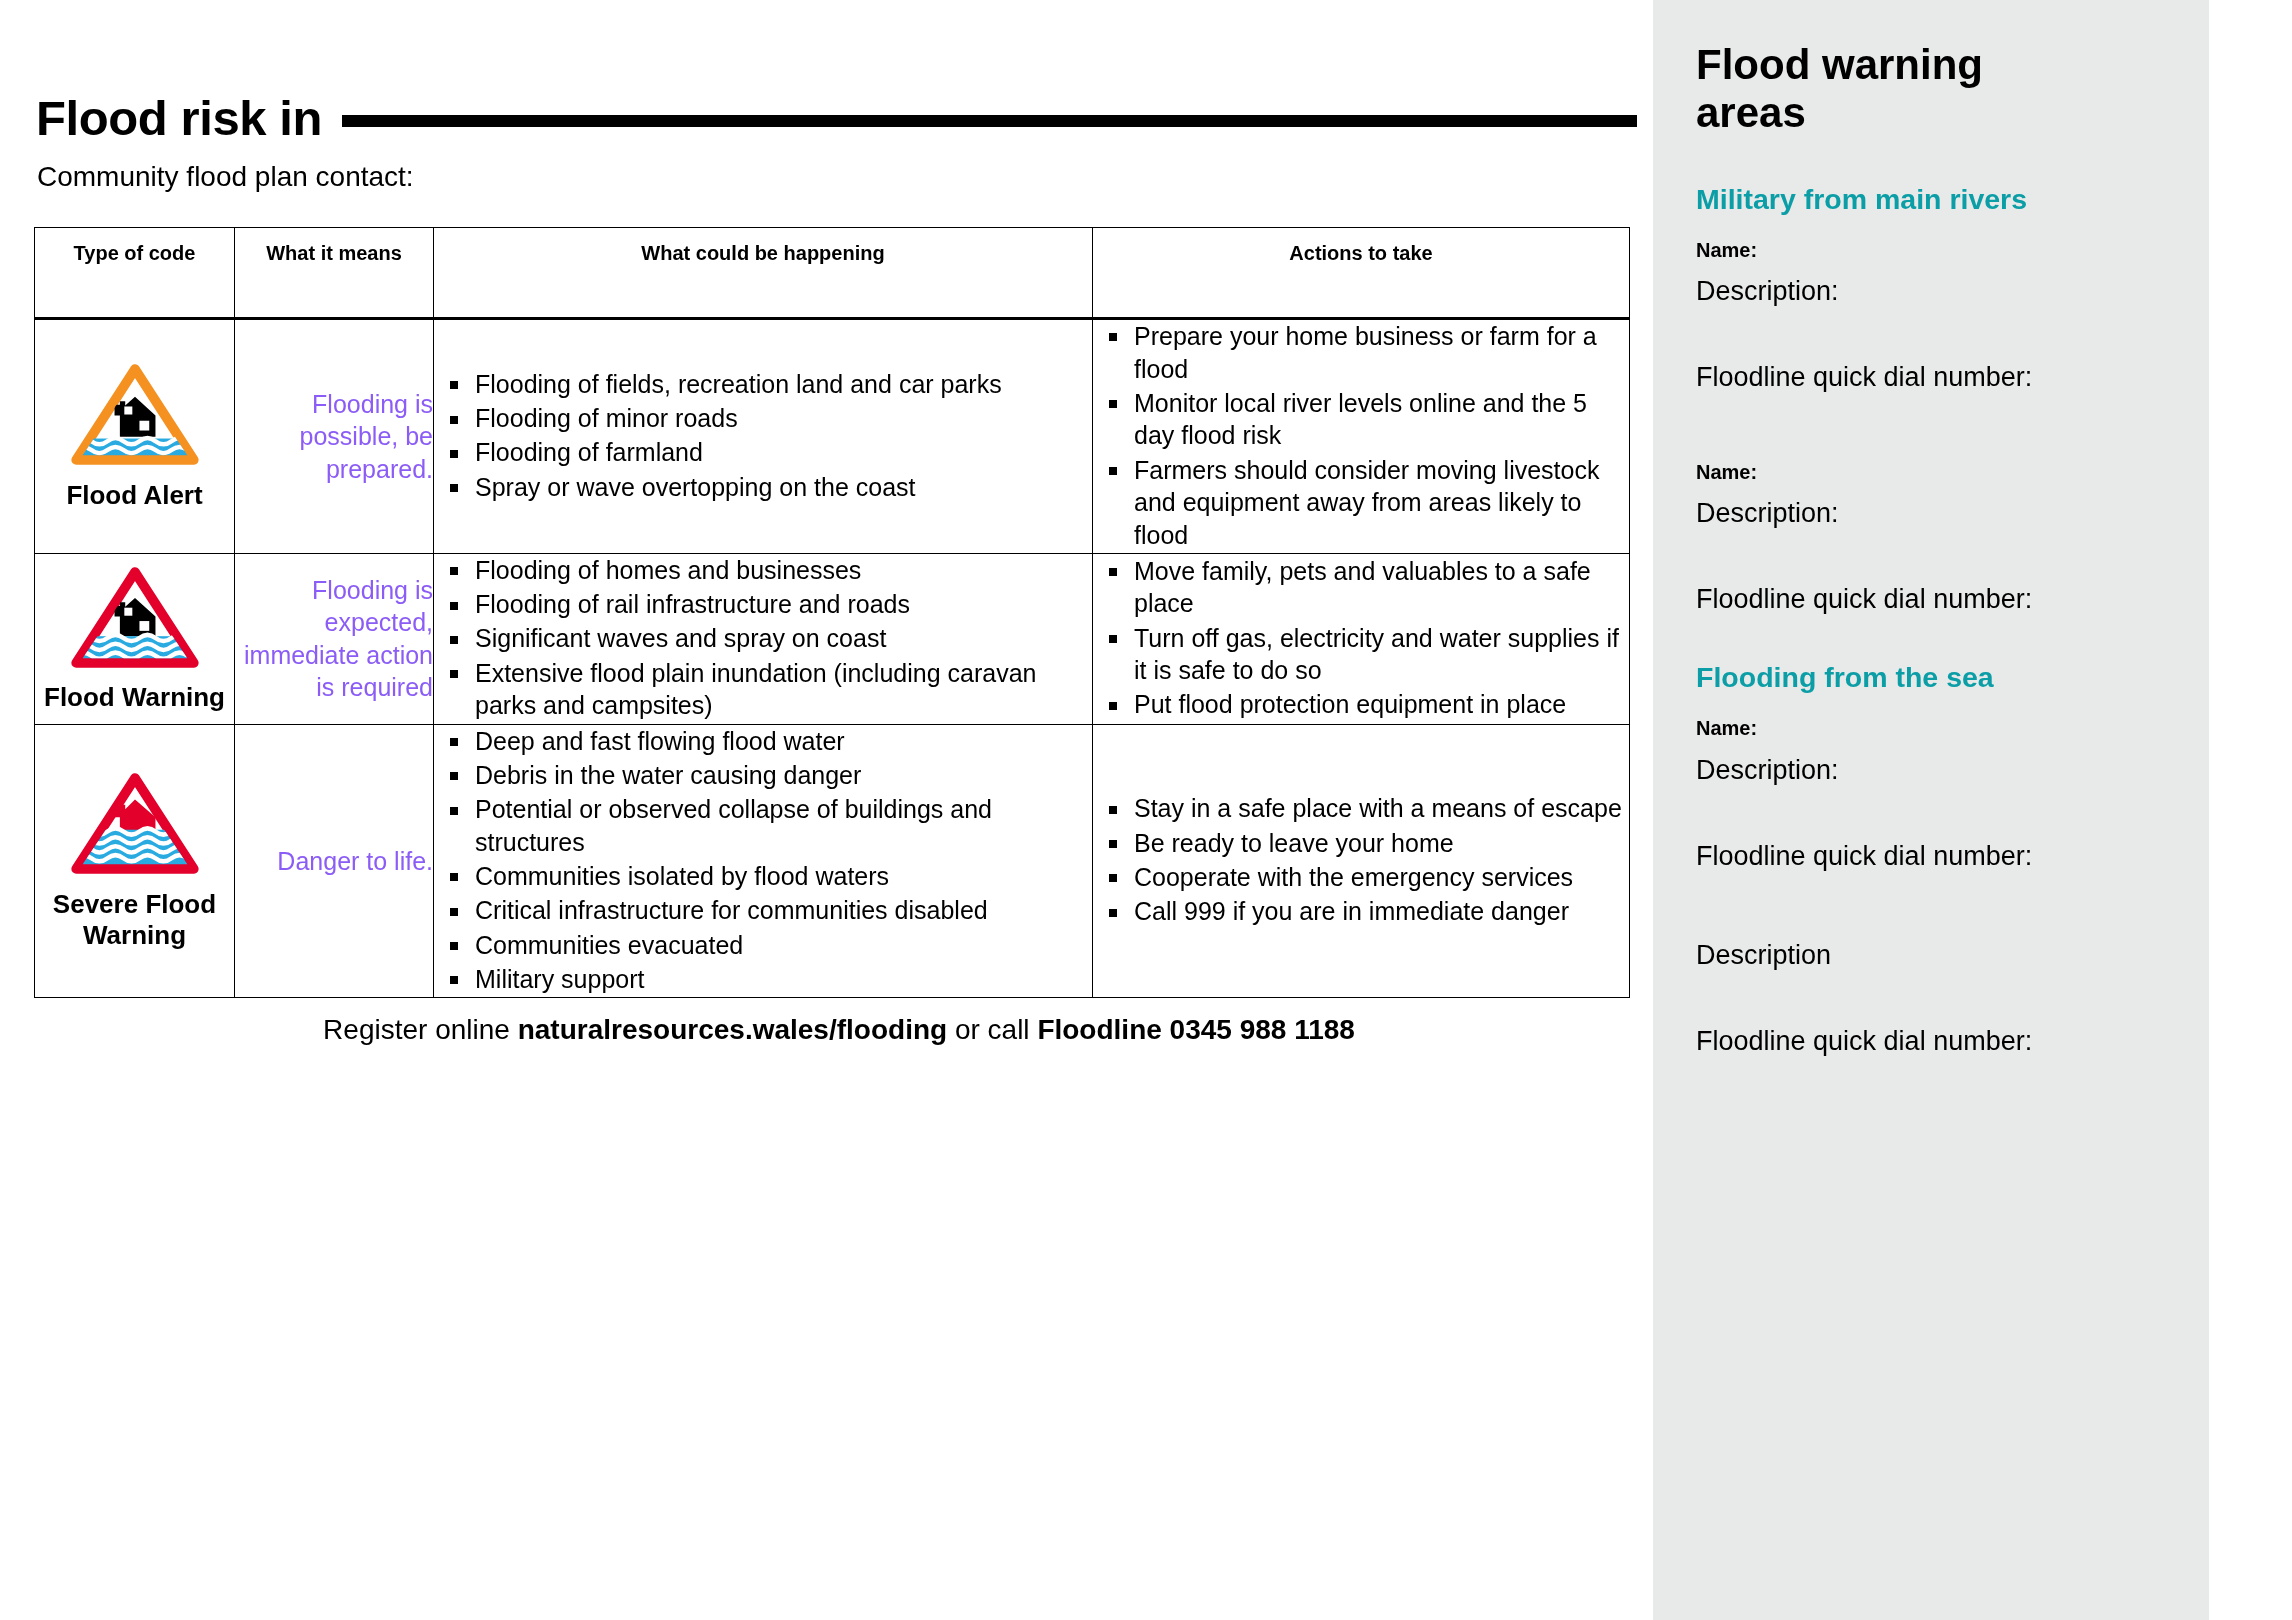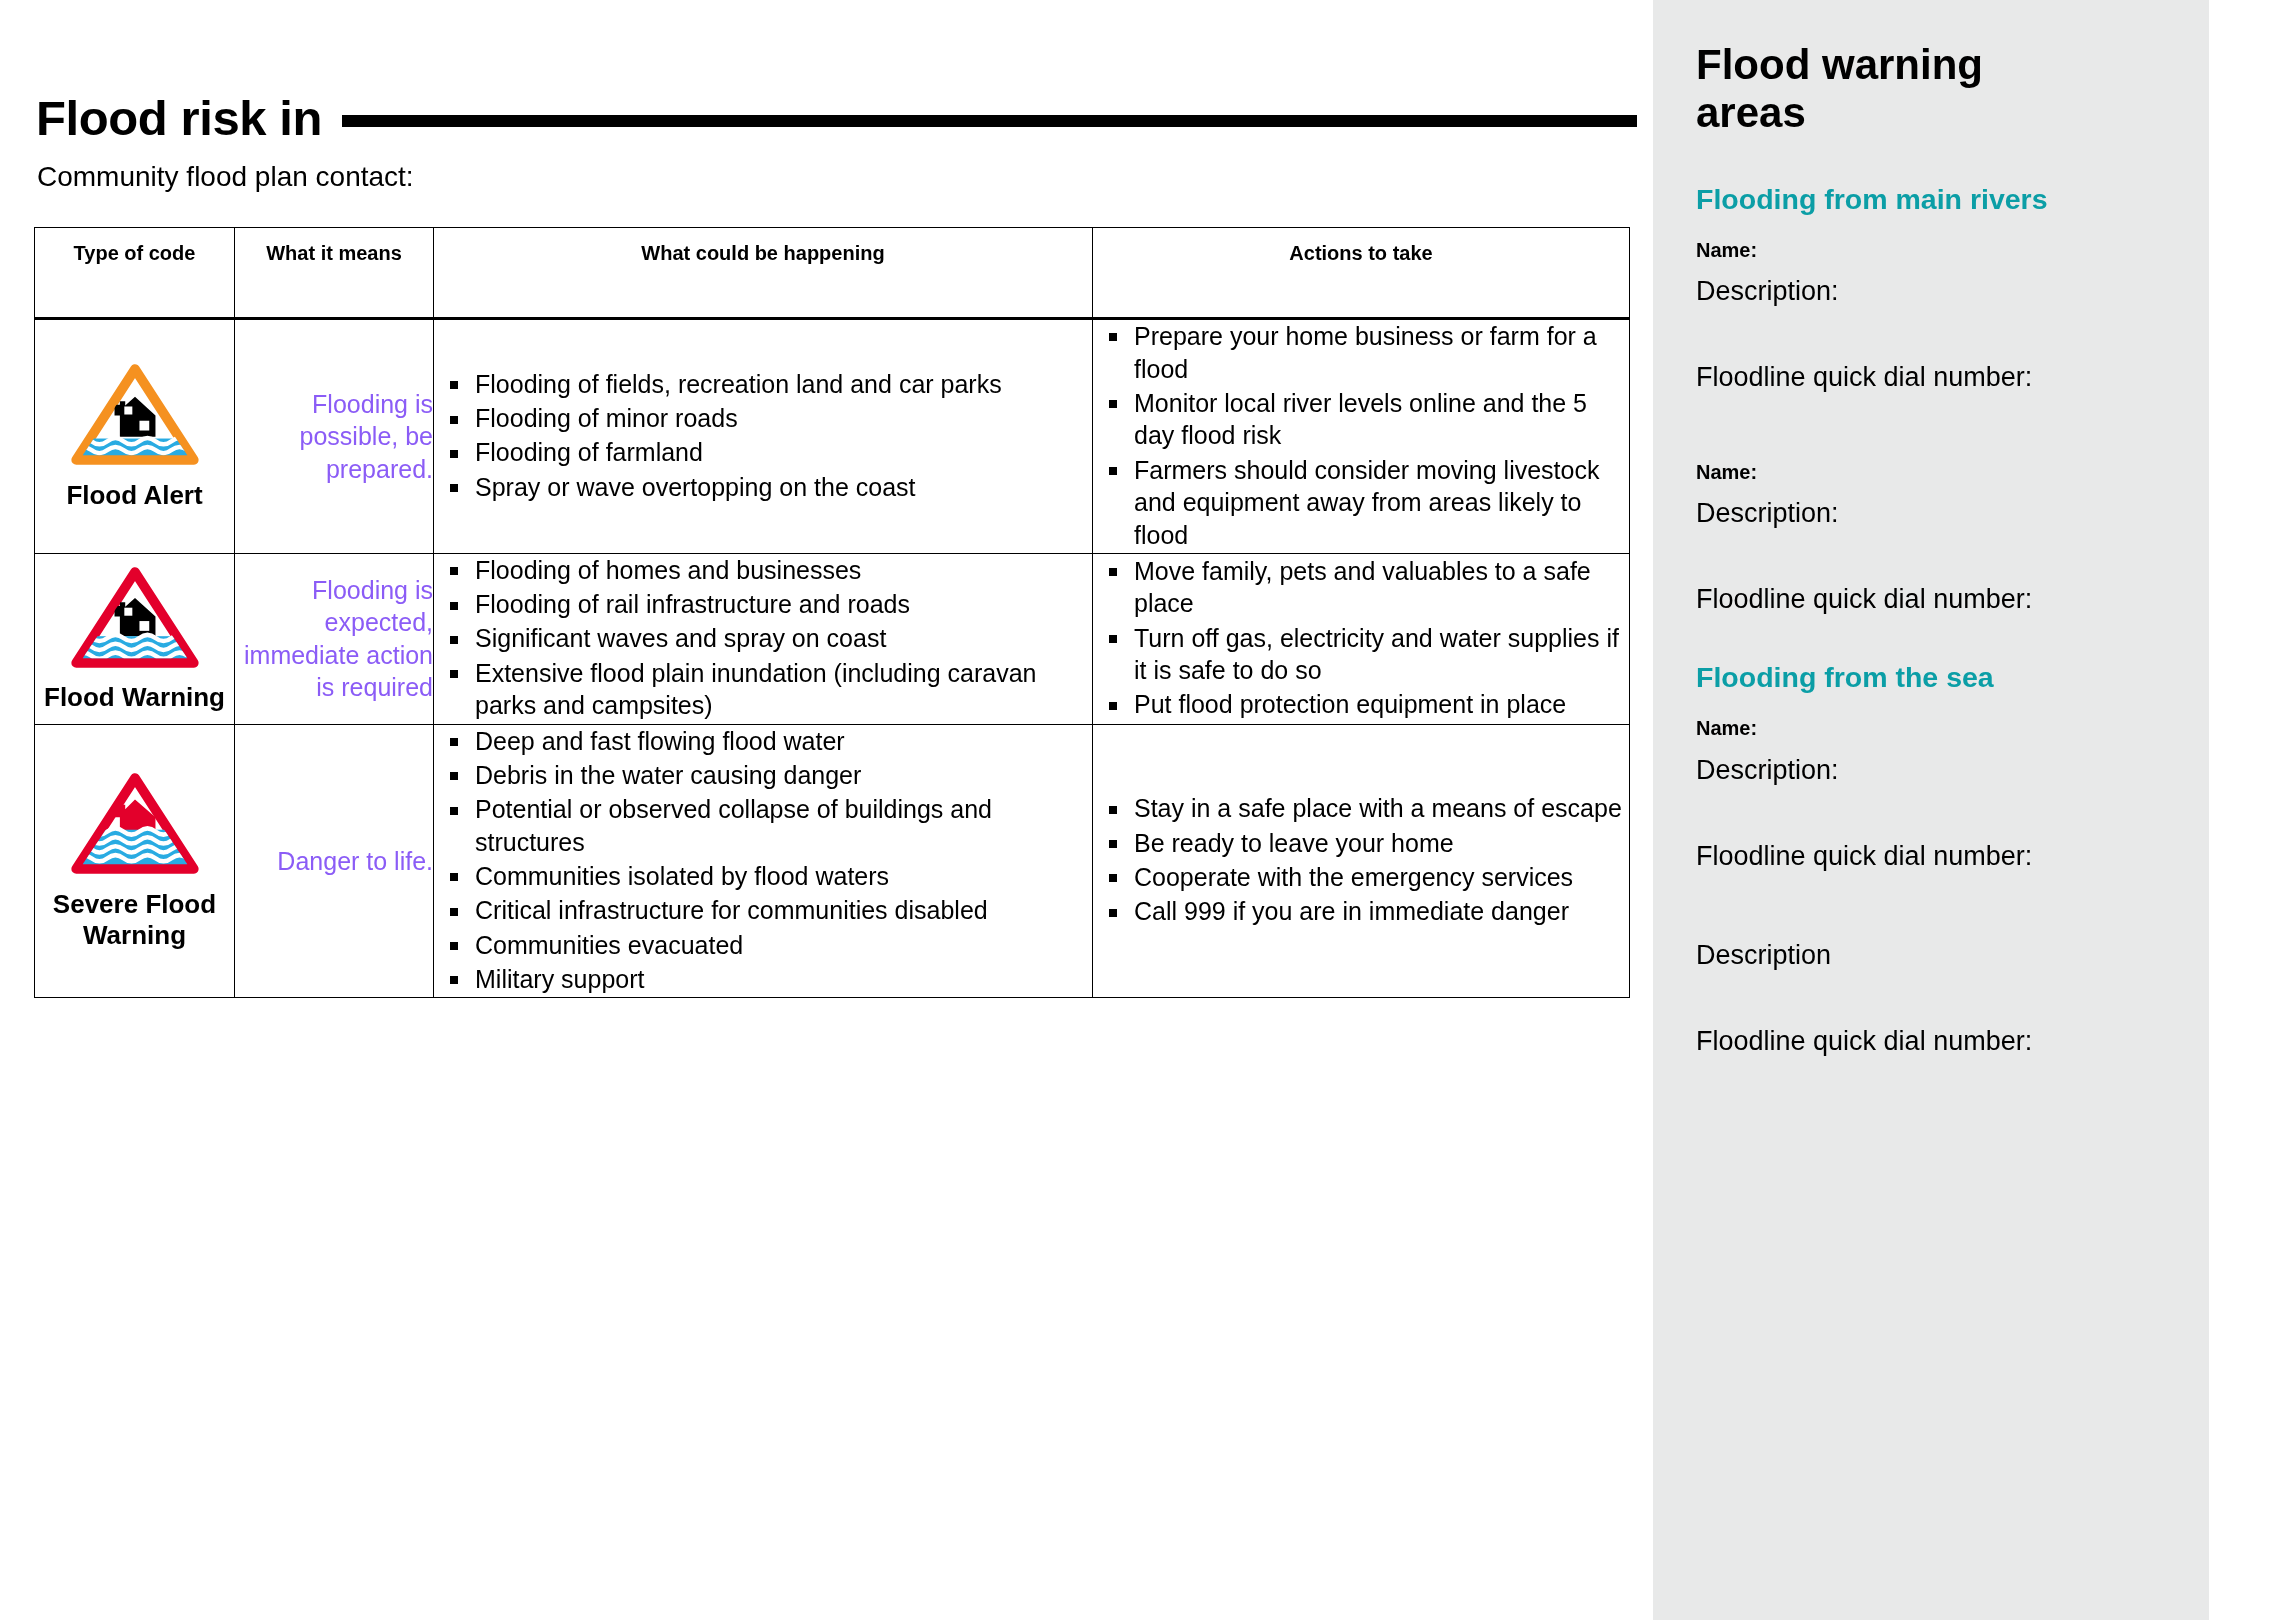--- a/index.html
+++ b/index.html
@@ -331,28 +331,31 @@
               <li>Be ready to leave your home</li>
               <li>Cooperate with the emergency services</li>
               <li>Call 999 if you are in immediate danger</li>
             </ul>
           </td>
         </tr>
 
       </tbody>
     </table>
 
+    <div class="footer">
+      <span>Register online </span><b>naturalresources.wales/flooding</b><span> or call </span><b>Floodline 0345 988 1188</b>
+    </div>
 
   </div>
 
   <div class="sidebar">
 
     <div class="sb-title">Flood warning areas</div>
 
-    <div class="sb-section">Flooding from main rivers</div>
+    <div class="sb-section">Military from main rivers</div>
 
     <div>
       <div class="sb-name">Name:</div>
       <div class="sb-desc">Description:</div>
       <div class="sb-dial">Floodline quick dial number:</div>
     </div>
 
     <div class="sb-gap-lg">
       <div class="sb-name">Name:</div>
       <div class="sb-desc">Description:</div>

